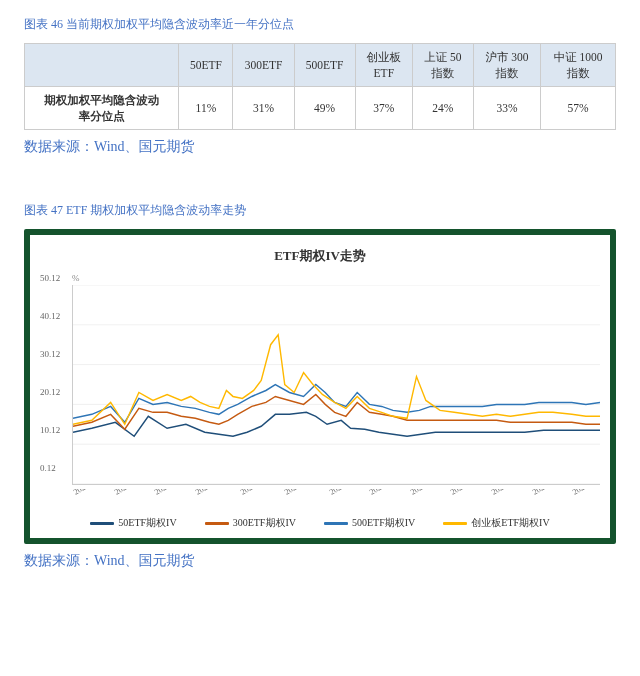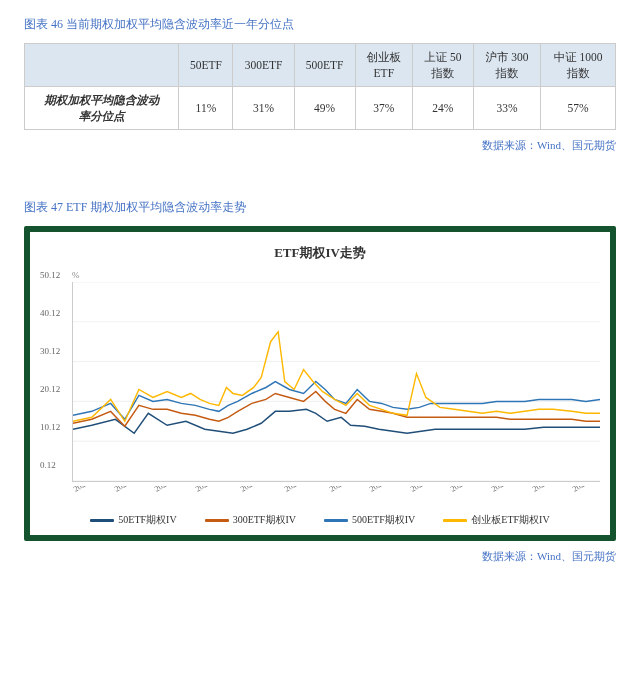--- a/index.html
+++ b/index.html
@@ -35,30 +35,28 @@
     }
     .data-table thead th {
       background: #dce6f1;
       font-weight: normal;
       color: #333;
     }
     .data-table tbody td:first-child {
       font-weight: bold;
       text-align: center;
       background: #fff;
-      font-style: italic;
     }
     .data-table tbody tr td {
       background: #fff;
     }
 
     .data-source {
-      text-align: right;
       color: #4472C4;
-      font-size: 11px;
+      font-size: 14px;
       margin-top: 6px;
       margin-bottom: 6px;
     }
 
     .section-gap {
       height: 40px;
     }
 
     
     .chart-container {

